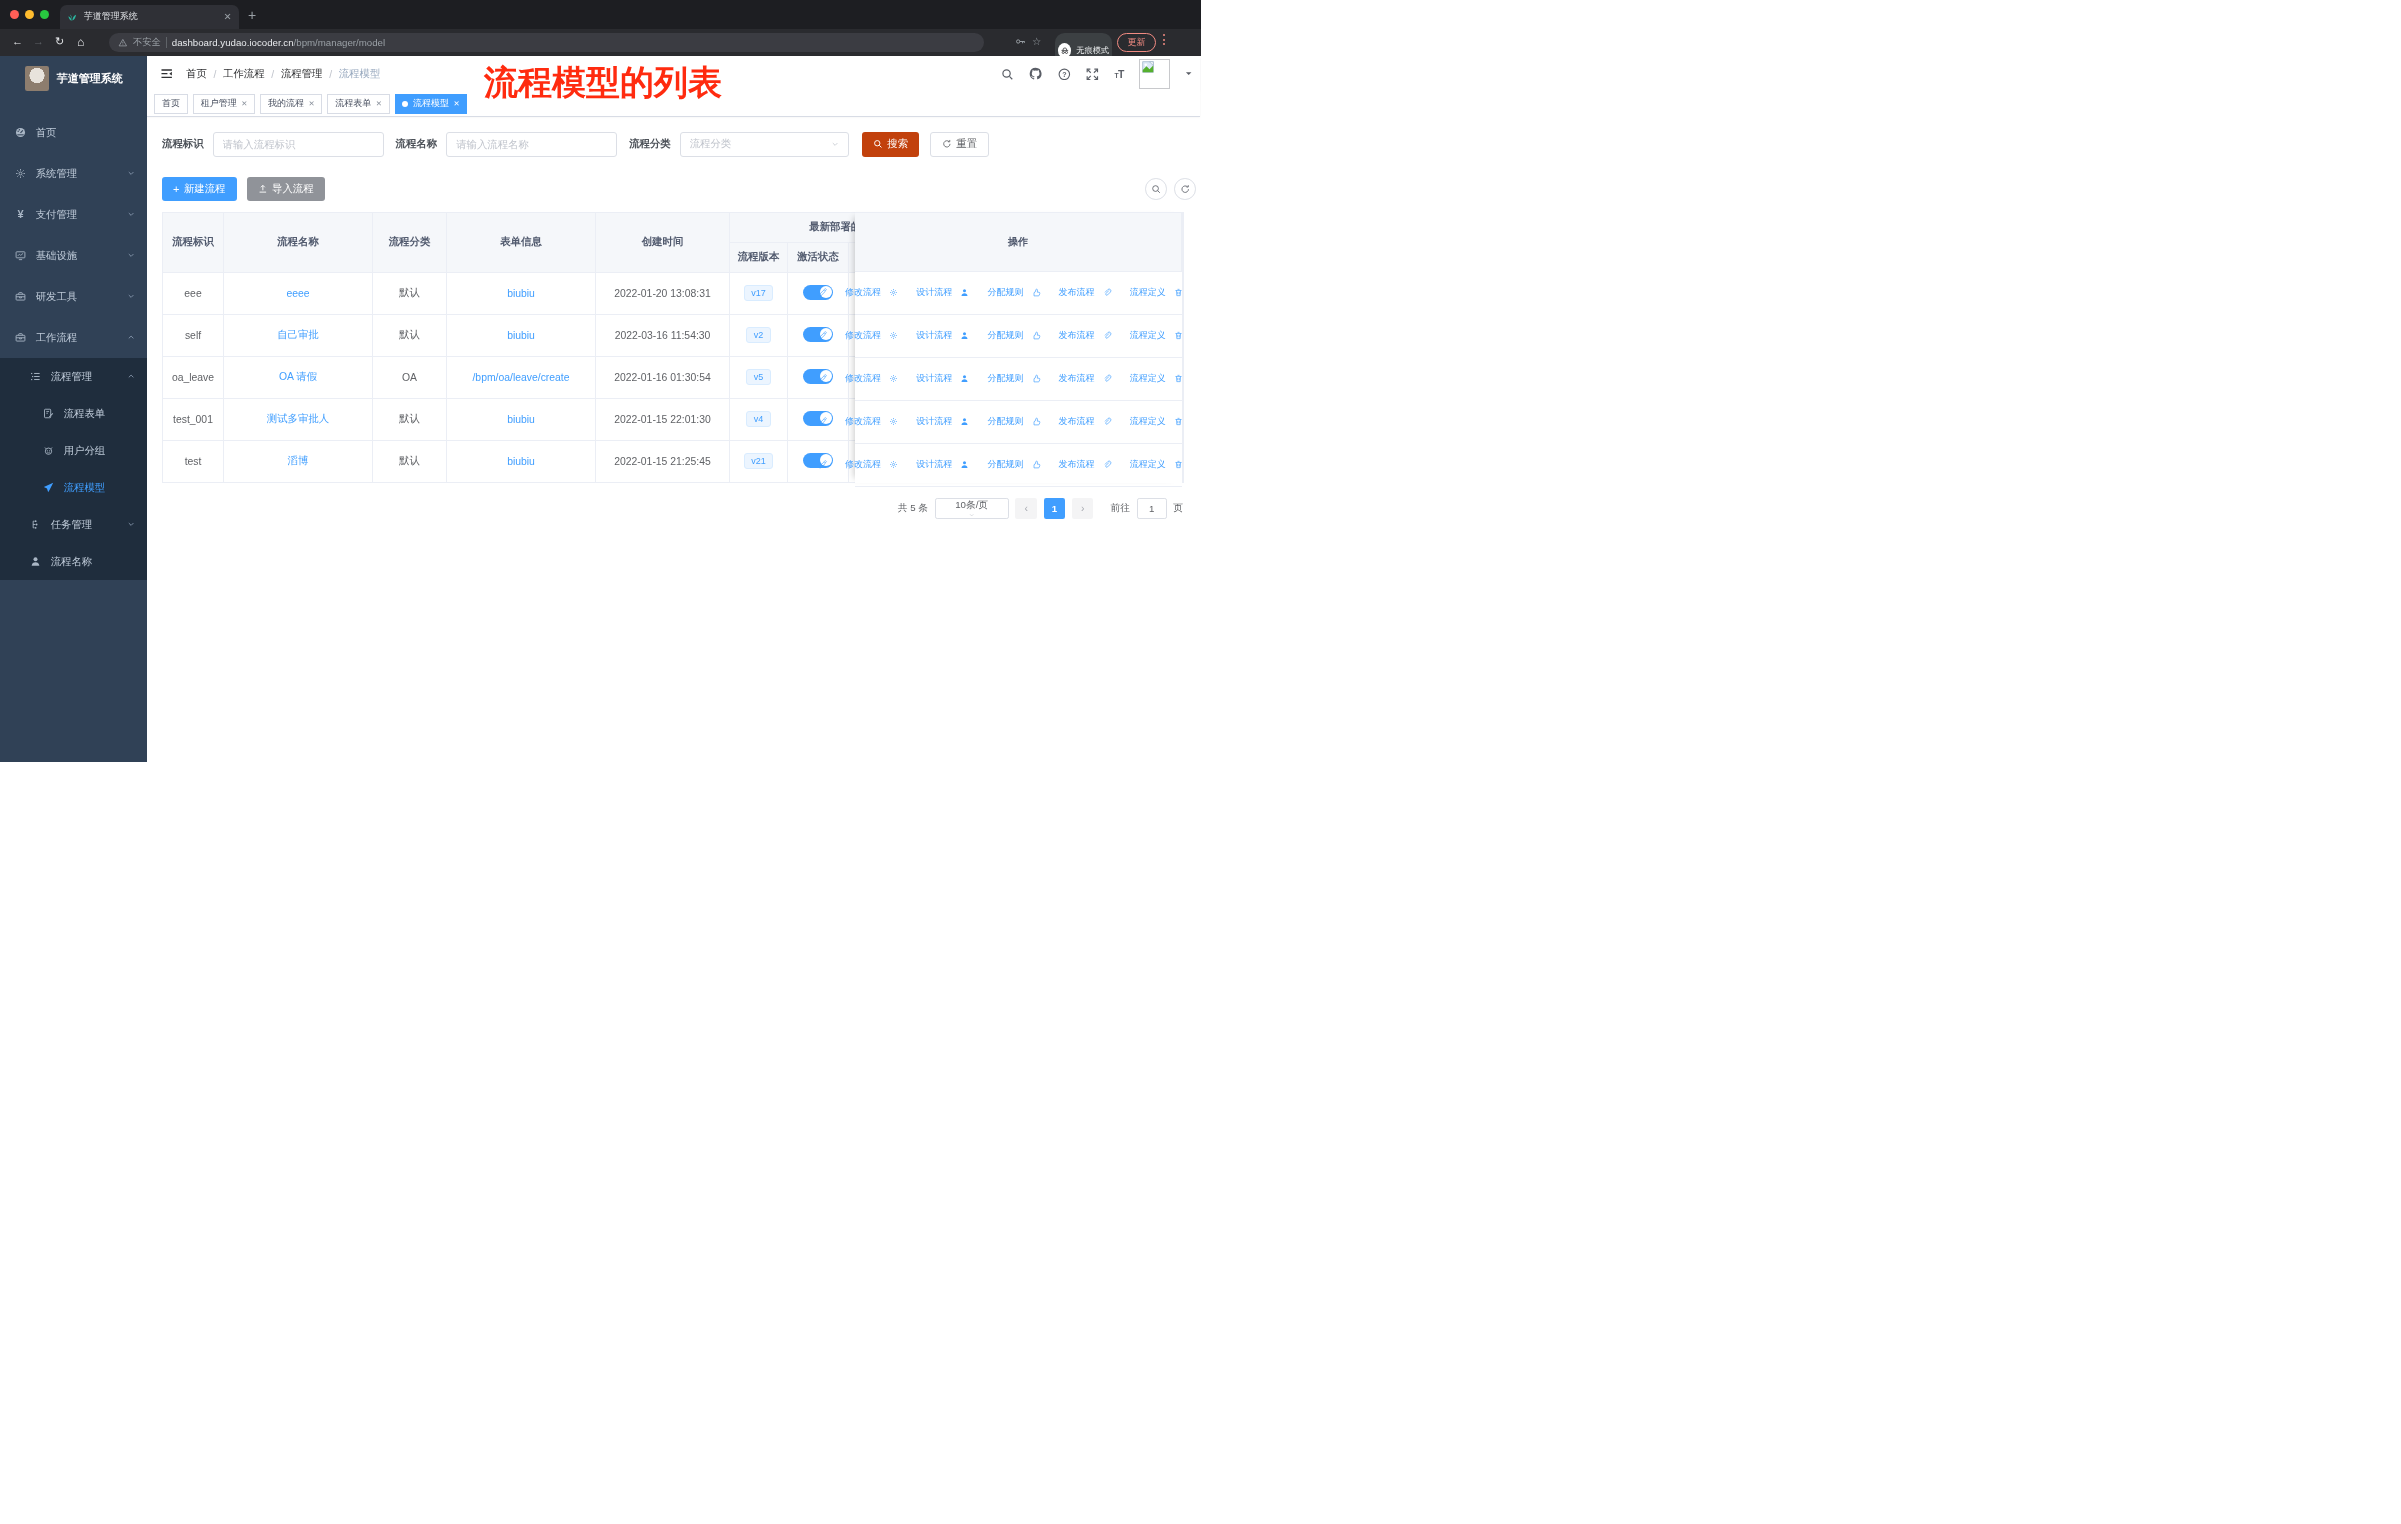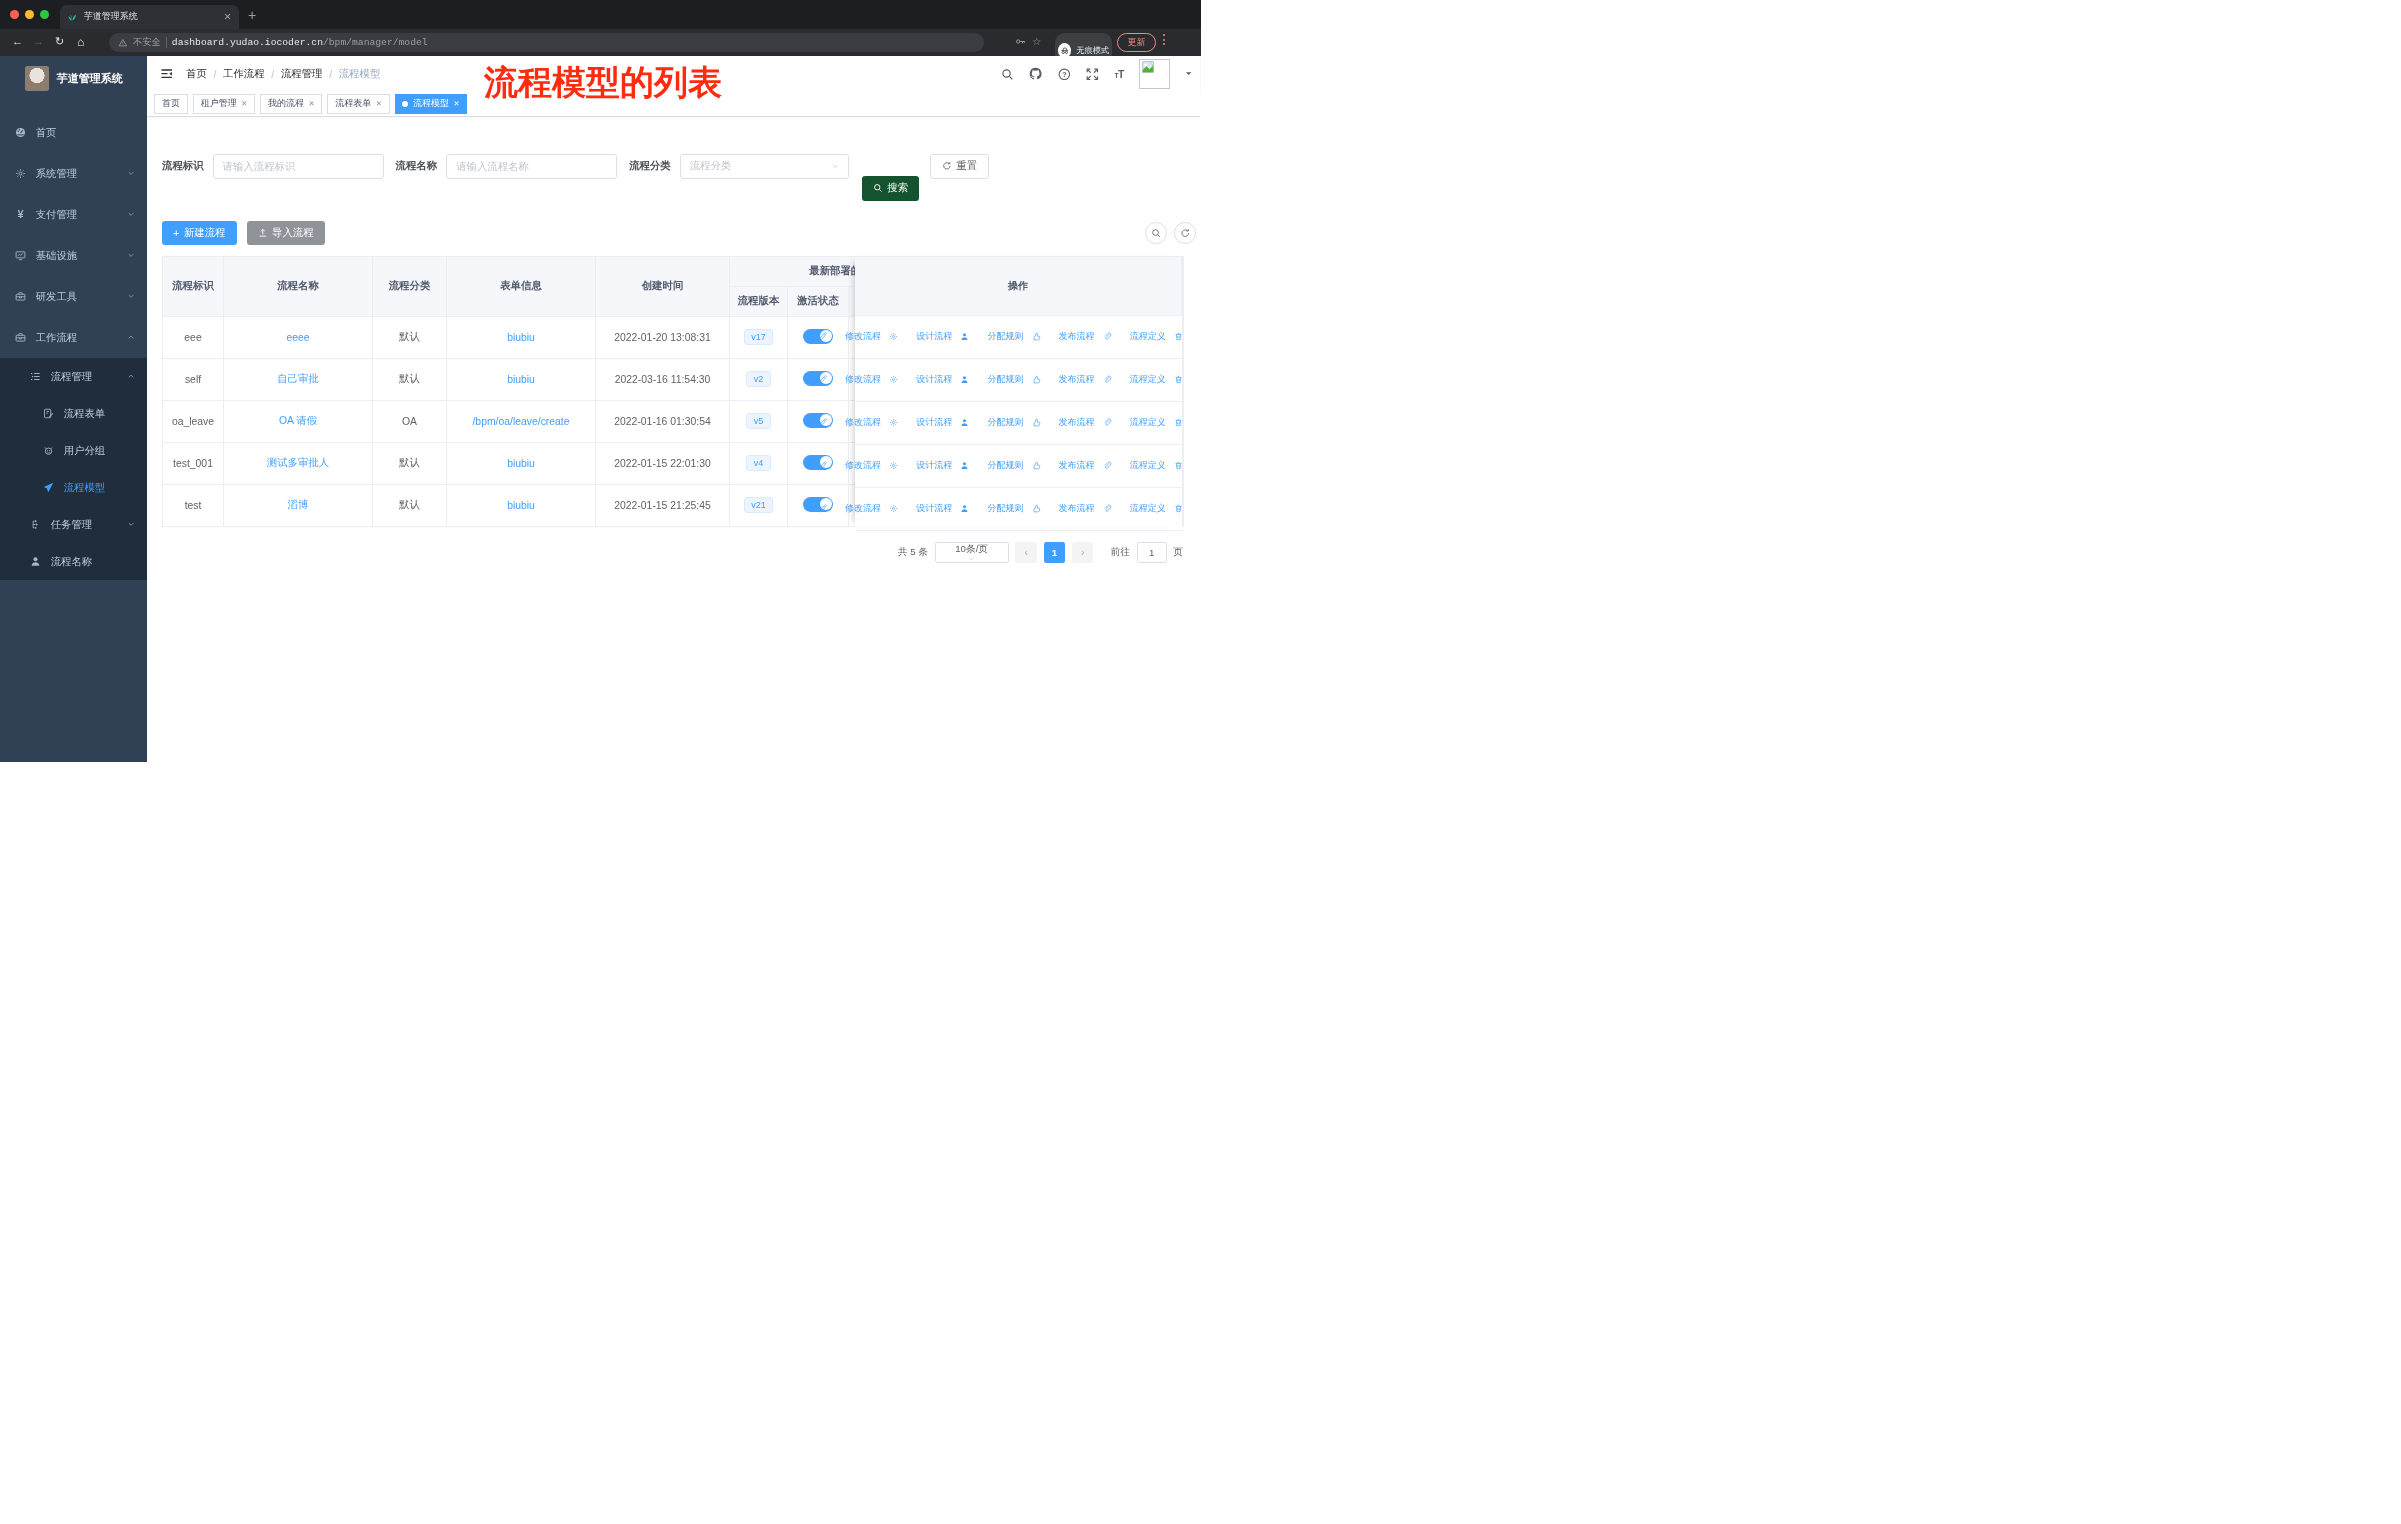--- a/index.html
+++ b/index.html
@@ -14,21 +14,21 @@
   .tl { width:9px; height:9px; border-radius:50%; }
   .tl.r { background:#ff5f57; } .tl.y { background:#febc2e; } .tl.g { background:#28c840; }
   .tab { position:absolute; left:60px; top:4.5px; width:179px; height:24.6px; background:#2f3036;
          border-radius:6.7px 6.7px 0 0; display:flex; align-items:center; padding:0 7.4px; gap:6px; }
   .tab-title { color:#dfe1e5; font-size:9px; flex:1; white-space:nowrap; overflow:hidden; }
   .tab-close { color:#9aa0a6; font-size:9.7px; cursor:default; }
   .newtab { position:absolute; left:248px; top:7.4px; color:#9aa0a6; font-size:14px; font-weight:300; }
   .toolbar { position:absolute; top:29px; left:0; right:0; height:27px; background:#2a2b2f; }
   .nav-ic { position:absolute; top:6px; font-size:11px; color:#e8eaed; }
   .omnibox { position:absolute; left:109px; top:3.7px; width:875px; height:19.4px; background:#3b3c42;
-             border-radius:9.7px; display:flex; align-items:center; padding:0 9px; gap:5.2px;font-family:Liberation Mono, monospace; }
+             border-radius:9.7px; display:flex; align-items:center; padding:0 9px; gap:5.2px; }
   .omni-sec { color:#9aa0a6; font-size:9.3px; }
   .omni-div { width:0.7px; height:10.4px; background:#5f6368; }
   .omni-url { font-size:9.7px; color:#e8eaed; white-space:nowrap; }
   .omni-url .path { color:#9aa0a6; }
   .incog-pill { position:absolute; left:1055px; top:3.7px; width:57px; height:36px; background:#3c4043;
                 border-radius:9.7px; display:flex; align-items:center; gap:5px; padding:0 3px; }
   .incog-circle { width:15px; height:15px; border-radius:50%; background:#fff; display:flex; align-items:center; justify-content:center; }
   .incog-label { color:#f1f3f4; font-size:8.2px; white-space:nowrap; }
   .update-btn { position:absolute; left:1117px; top:3.7px; width:39px; height:19.4px; border:1.1px solid #f28b82;
                 border-radius:9.7px; color:#f28b82; font-size:9px; display:flex; align-items:center; justify-content:center; background:transparent; }
@@ -83,21 +83,21 @@
   .content { position:relative; padding:15px 0 0 15px; }
   .filter-row { display:flex; align-items:center; }
   .f-label { font-size:10.4px; font-weight:700; color:#4c5158; margin-right:9px; white-space:nowrap; }
   .f-input { width:171px; height:24.6px; border:0.7px solid #dcdfe6; border-radius:3px; padding:0 9px;
              font-size:10.4px; color:#606266; font-family:inherit; margin-right:12px; outline:none; }
   .f-input::placeholder { color:#c0c4cc; }
   .f-select { width:169px; height:24.6px; border:0.7px solid #dcdfe6; border-radius:3px; padding:0 9px;
               display:flex; align-items:center; justify-content:space-between; color:#c0c4cc; font-size:10.4px; margin-right:13.4px; }
   .btn { height:24.6px; border-radius:3px; border:none; font-size:10.4px; font-family:inherit; display:inline-flex;
          align-items:center; justify-content:center; gap:4.5px; padding:0 11px; cursor:pointer; }
-  .btn-search { background:#14532d; color:#fff;margin-top:44px; }
+  .btn-search { background:#c2410c; color:#fff; }
   .btn-reset { background:#fff; color:#606266; border:0.7px solid #dcdfe6; margin-left:11px; }
   .toolbar-row { margin-top:20px; display:flex; align-items:center; position:relative; height:24.6px; }
   .btn-create { background:#409eff; color:#fff; }
   .btn-import { background:#909399; color:#fff; margin-left:10.4px; }
   .circle-btns { position:absolute; right:4.5px; top:1.5px; display:flex; gap:7.4px; }
   .cbtn { width:21.6px; height:21.6px; border-radius:50%; border:0.7px solid #dcdfe6; background:#fff; color:#5a5e66;
           display:flex; align-items:center; justify-content:center; }
 
   
   .table-wrap { position:relative; margin-top:10.4px; width:1021px; }

